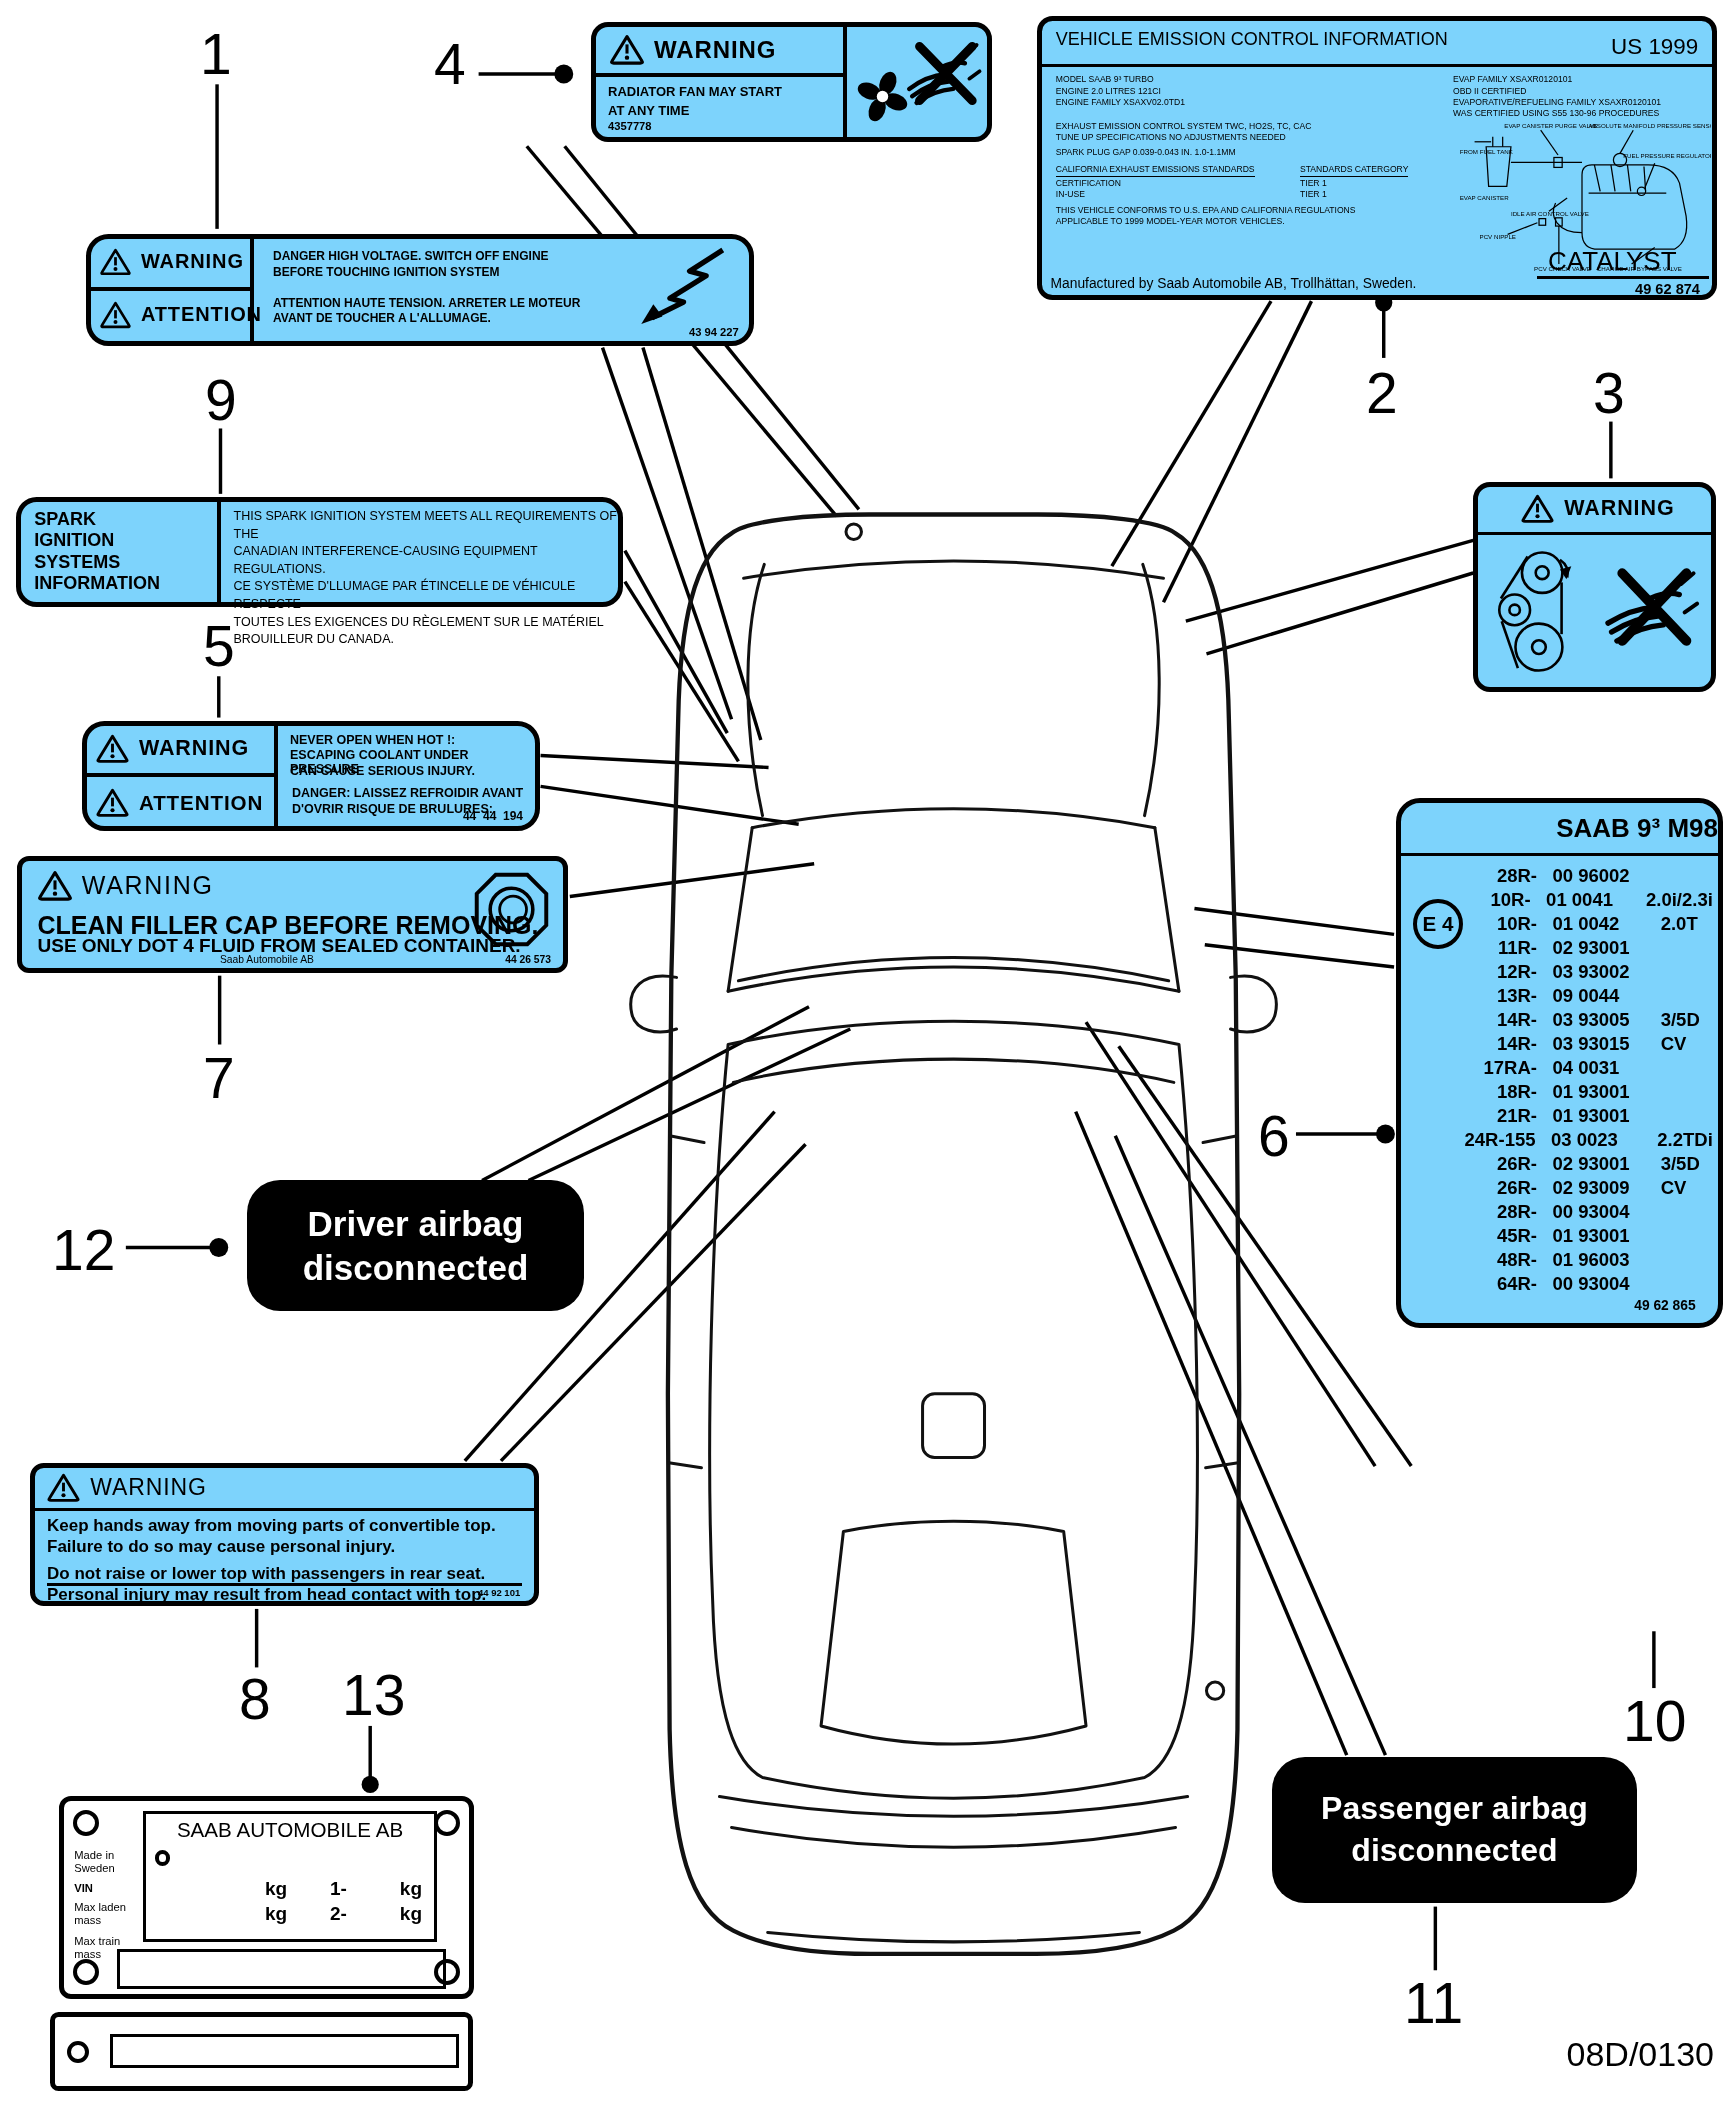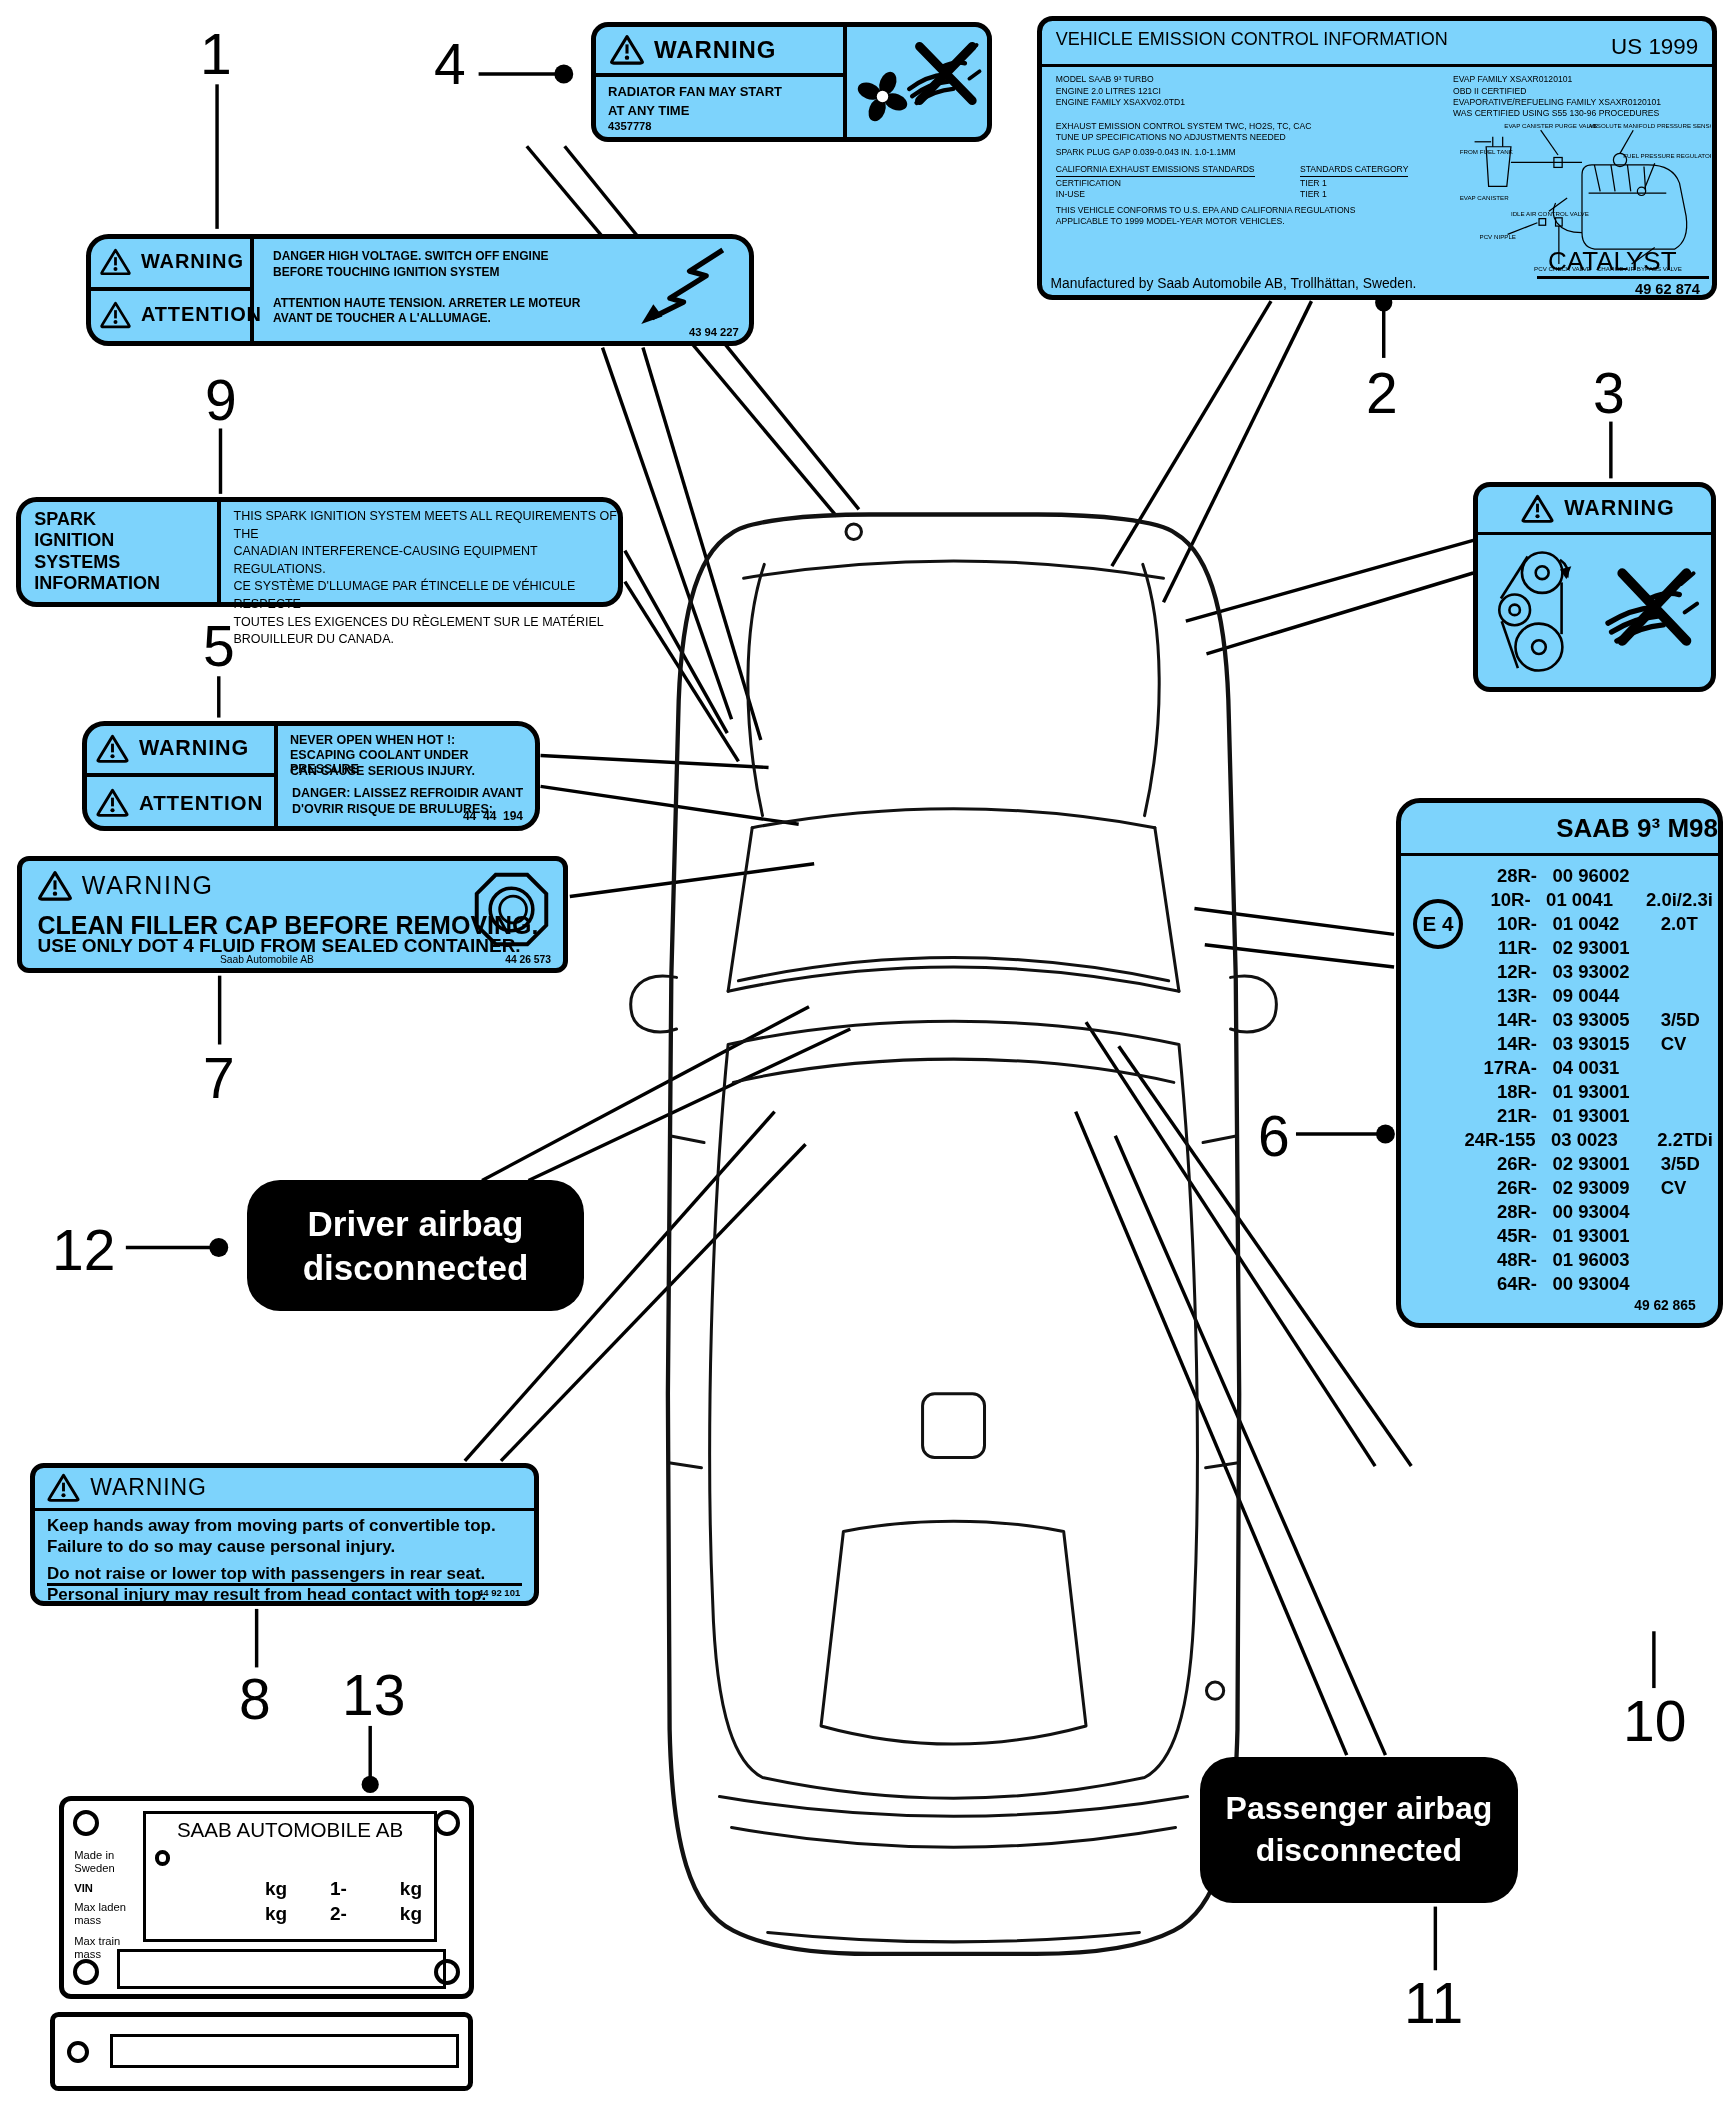--- a/index.html
+++ b/index.html
@@ -485,21 +485,21 @@
     <div class="abs" style="left:0;top:40px;width:100%;height:3.4px;background:#000"></div>
     <div class="abs b" style="left:12px;top:48px;font-size:17px">Keep hands away from moving parts of convertible top.</div>
     <div class="abs b" style="left:12px;top:69px;font-size:17px">Failure to do so may cause personal injury.</div>
     <div class="abs b" style="left:12px;top:96px;font-size:17px">Do not raise or lower top with passengers in rear seat.</div>
     <div class="abs b" style="left:12px;top:117px;font-size:17px">Personal injury may result from head contact with top.</div>
     <div class="abs" style="left:12px;bottom:15.5px;width:475px;height:2.6px;background:#000"></div>
     <div class="abs b" style="right:13.8px;bottom:2.6px;font-size:9.5px">44 92 101</div>
   </div>
 
 
-  <div class="blk" style="left:1200px;top:1757px;width:318px;height:146px;font-size:32px;line-height:1.3">
+  <div class="blk" style="left:1272px;top:1757px;width:365px;height:146px;font-size:32px;line-height:1.3">
     <div>Passenger airbag</div>
     <div>disconnected</div>
   </div>
 
   <div class="abs" style="left:59px;top:1796px;width:415px;height:203px;border:5.2px solid #000;border-radius:12px;box-sizing:border-box;background:#fff">
     <div class="abs" style="left:8.6px;top:8.6px;width:26px;height:26px;border:4.3px solid #000;border-radius:50%;box-sizing:border-box"></div>
     <div class="abs" style="right:8.6px;top:8.6px;width:26px;height:26px;border:4.3px solid #000;border-radius:50%;box-sizing:border-box"></div>
     <div class="abs" style="left:8.6px;bottom:8.6px;width:26px;height:26px;border:4.3px solid #000;border-radius:50%;box-sizing:border-box"></div>
     <div class="abs" style="right:8.6px;bottom:8.6px;width:26px;height:26px;border:4.3px solid #000;border-radius:50%;box-sizing:border-box"></div>
     <div class="abs" style="left:79px;top:10.3px;width:294px;height:131px;border:3.4px solid #000;box-sizing:border-box">
@@ -527,16 +527,17 @@
     </div>
     <div class="abs" style="left:53px;top:148px;width:329px;height:40px;border:3.4px solid #000;box-sizing:border-box"></div>
   </div>
 
   <div class="abs" style="left:50px;top:2012px;width:423px;height:79px;border:5.2px solid #000;border-radius:8.6px;box-sizing:border-box;background:#fff">
     <div class="abs" style="left:12px;top:24px;width:22.4px;height:22.4px;border:4.3px solid #000;border-radius:50%;box-sizing:border-box"></div>
     <div class="abs" style="left:55px;top:17px;width:349px;height:34px;border:3.4px solid #000;box-sizing:border-box"></div>
   </div>
 
   <div class="abs" style="left:1291px;top:2034px;width:423px;text-align:right;font-size:34px;line-height:1.2">
+    <div>08D/0130</div>
   </div>
 
 </div>
 
 
 </body></html>

